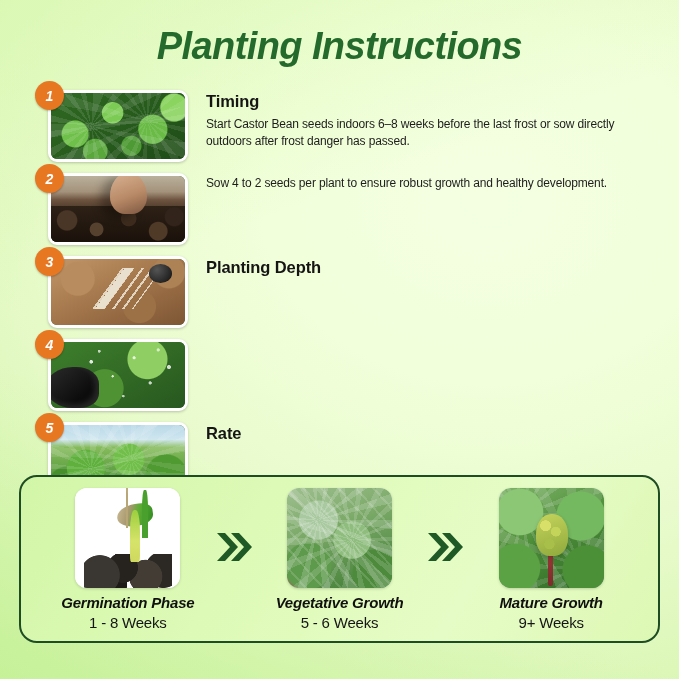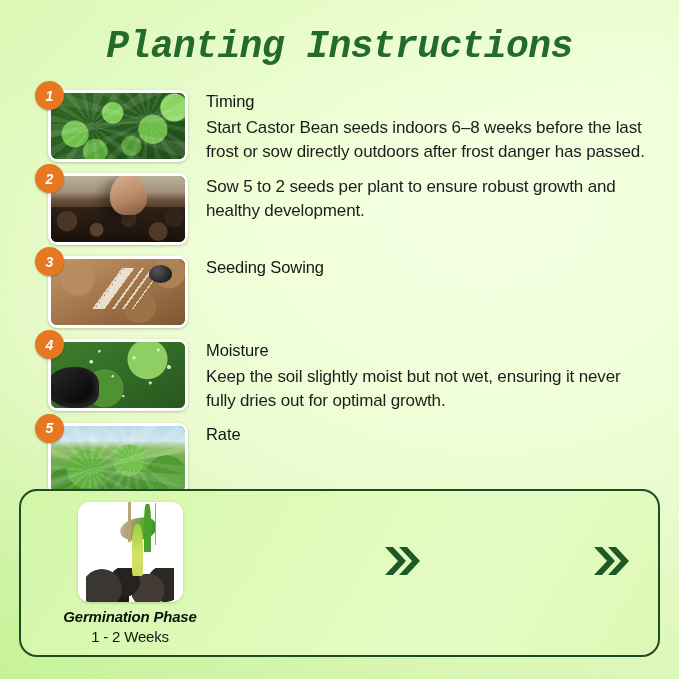--- a/index.html
+++ b/index.html
@@ -43,21 +43,20 @@
     top: 25px;
     left: 0;
     width: 679px;
     text-align: center;
     font-size: 38px;
     font-weight: 700;
     font-style: italic;
     letter-spacing: -0.6px;
     color: #246a2c;
     z-index: 4;
-    font-family: Liberation Mono, monospace;
   }
 
   
   .steps {
     position: absolute;
     top: 90px;
     left: 0;
     width: 679px;
     z-index: 3;
   }
@@ -106,38 +105,38 @@
     box-shadow: 0 1px 2px rgba(0,0,0,0.25);
   }
 
   .step-text {
     padding-left: 18px;
     padding-top: 2px;
     flex: 1 1 auto;
   }
   .step-title {
     font-size: 16.5px;
-    font-weight: 400;
+    font-weight: 700;
     color: #151515;
     margin-bottom: 5px;
     letter-spacing: -0.1px;
   }
   .step-desc {
-    font-size: 17px;
+    font-size: 12px;
     line-height: 1.42;
     color: #1d1d1d;
     max-width: 440px;
     letter-spacing: -0.15px;
   }
 
   
   .timeline {
     position: absolute;
     left: 19px;
-    top: 489px;
+    top: 475px;
     width: 641px;
     height: 168px;
     border: 2px solid #1e4d23;
     border-radius: 18px;
     background: linear-gradient(120deg, #d2f6a8 0%, #ddfab6 35%, #e6fcc6 70%, #ddf8b4 100%);
     display: flex;
     align-items: center;
     justify-content: space-between;
     padding: 0 24px;
     z-index: 3;
@@ -428,47 +427,43 @@
     </div>
 
     <div class="step">
       <div class="thumb-wrap">
         <div class="badge">2</div>
         <div class="thumb">
           <div class="art art-sowing"></div>
         </div>
       </div>
       <div class="step-text">
-        <div class="step-desc">Sow 5 to 2 seeds per plant to ensure robust growth and healthy development.</div>
+        <div class="step-desc">Sow 4 to 2 seeds per plant to ensure robust growth and healthy development.</div>
       </div>
     </div>
 
     <div class="step">
       <div class="thumb-wrap">
         <div class="badge">3</div>
         <div class="thumb">
           <div class="art art-rake"></div>
         </div>
       </div>
       <div class="step-text">
-        <div class="step-title">Seeding Sowing</div>
+        <div class="step-title">Planting Depth</div>
       </div>
     </div>
 
     <div class="step">
       <div class="thumb-wrap">
         <div class="badge">4</div>
         <div class="thumb">
           <div class="art art-water"></div>
         </div>
       </div>
-      <div class="step-text">
-        <div class="step-title">Moisture</div>
-        <div class="step-desc">Keep the soil slightly moist but not wet, ensuring it never fully dries out for optimal growth.</div>
-      </div>
     </div>
 
     <div class="step">
       <div class="thumb-wrap">
         <div class="badge">5</div>
         <div class="thumb">
           <div class="art art-care"></div>
         </div>
       </div>
       <div class="step-text">
@@ -480,34 +475,50 @@
 
   <div class="timeline">
 
     <div class="phase">
       <div class="phase-img">
         <div class="art art-sprout">
             <div class="sprout-head"></div>
           </div>
       </div>
       <div class="phase-name">Germination Phase</div>
-      <div class="phase-time">1 - 2 Weeks</div>
+      <div class="phase-time">1 - 8 Weeks</div>
     </div>
 
     <div class="chev">
       <svg width="40" height="34" viewBox="0 0 40 34" aria-hidden="true">
         <path d="M3 3 L16 17 L3 31 L11 31 L24 17 L11 3 Z" fill="#1f5a26"></path>
         <path d="M17 3 L30 17 L17 31 L25 31 L38 17 L25 3 Z" fill="#1f5a26"></path>
       </svg>
     </div>
 
+    <div class="phase">
+      <div class="phase-img">
+        <div class="art art-veg"></div>
+      </div>
+      <div class="phase-name">Vegetative Growth</div>
+      <div class="phase-time">5 - 6 Weeks</div>
+    </div>
 
     <div class="chev">
       <svg width="40" height="34" viewBox="0 0 40 34" aria-hidden="true">
         <path d="M3 3 L16 17 L3 31 L11 31 L24 17 L11 3 Z" fill="#1f5a26"></path>
         <path d="M17 3 L30 17 L17 31 L25 31 L38 17 L25 3 Z" fill="#1f5a26"></path>
       </svg>
     </div>
 
+    <div class="phase">
+      <div class="phase-img">
+        <div class="art art-mature">
+            <div class="mature-stem"></div>
+          </div>
+      </div>
+      <div class="phase-name">Mature Growth</div>
+      <div class="phase-time">9+ Weeks</div>
+    </div>
 
   </div>
 
 </div>
 
 </body></html>

